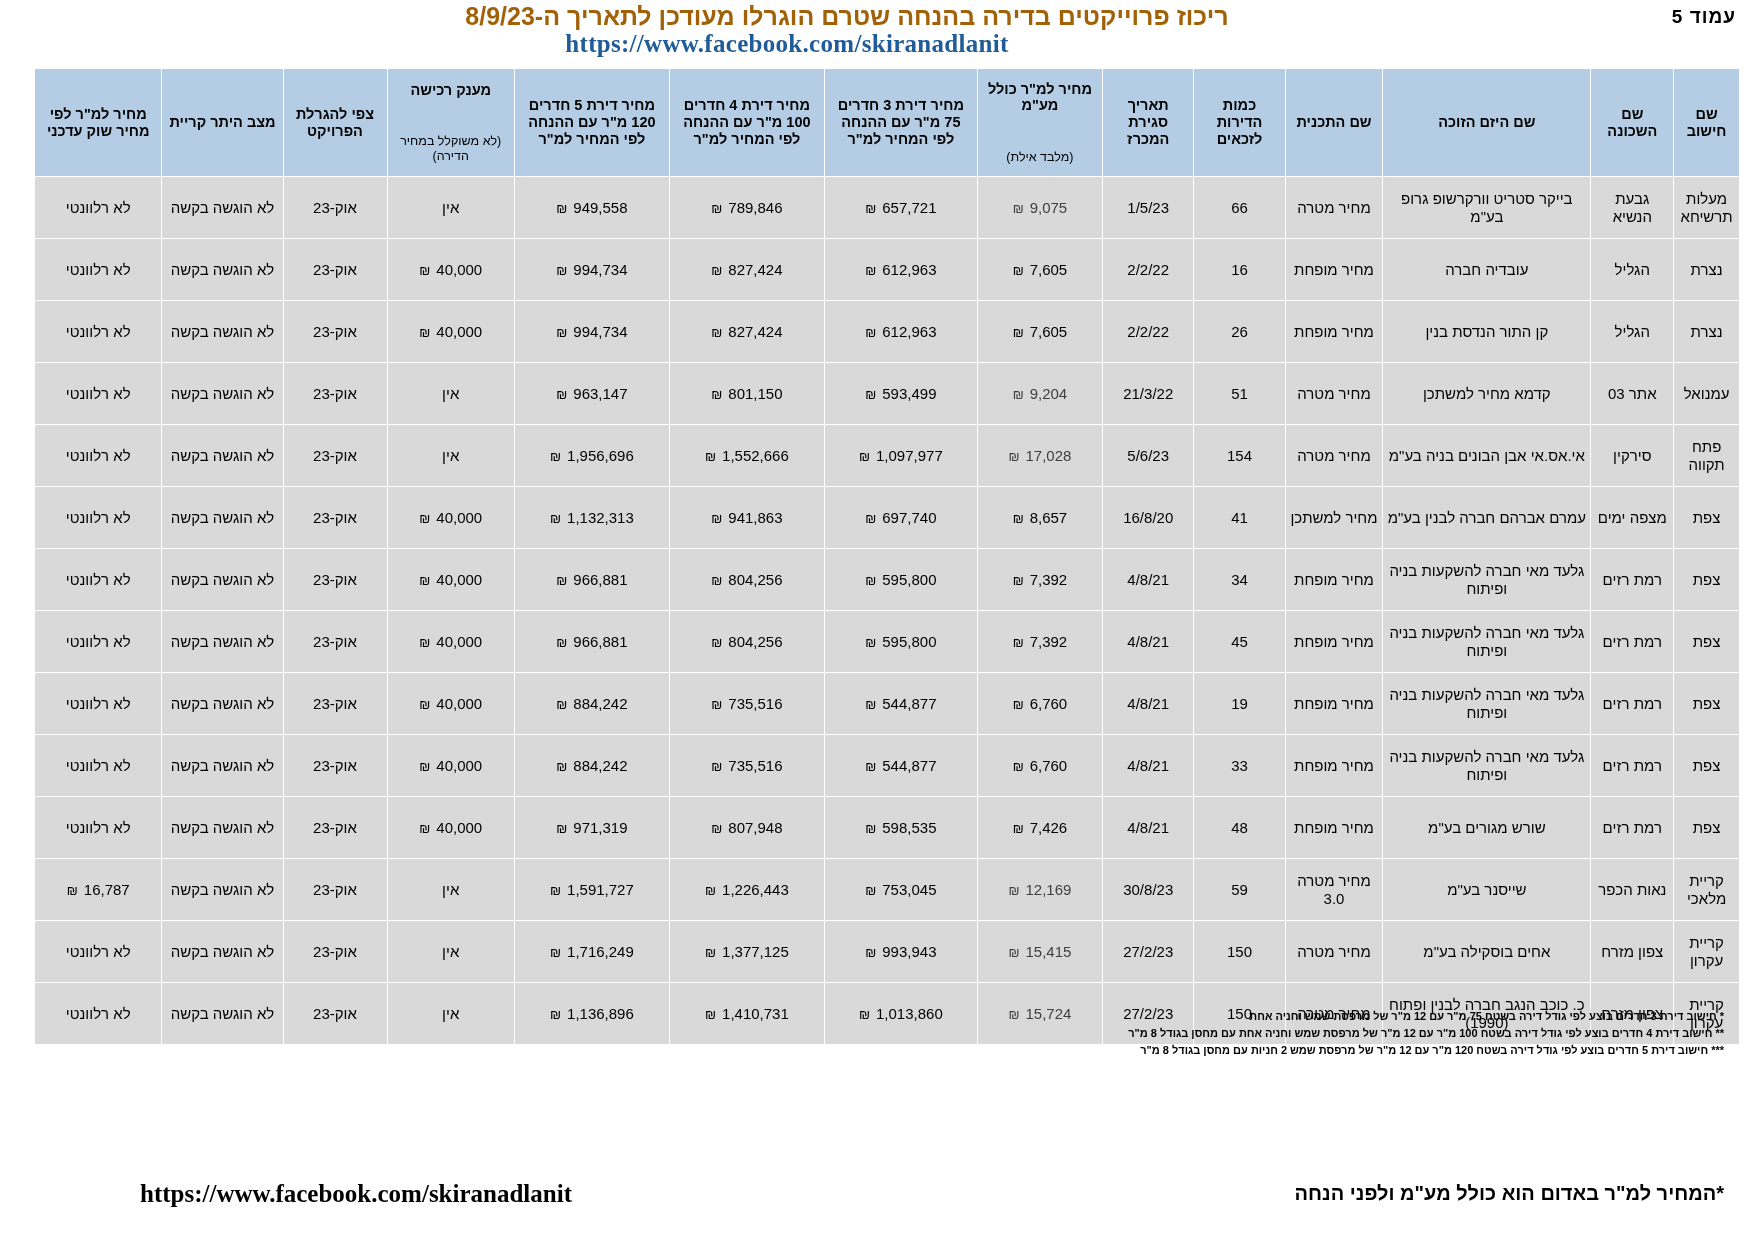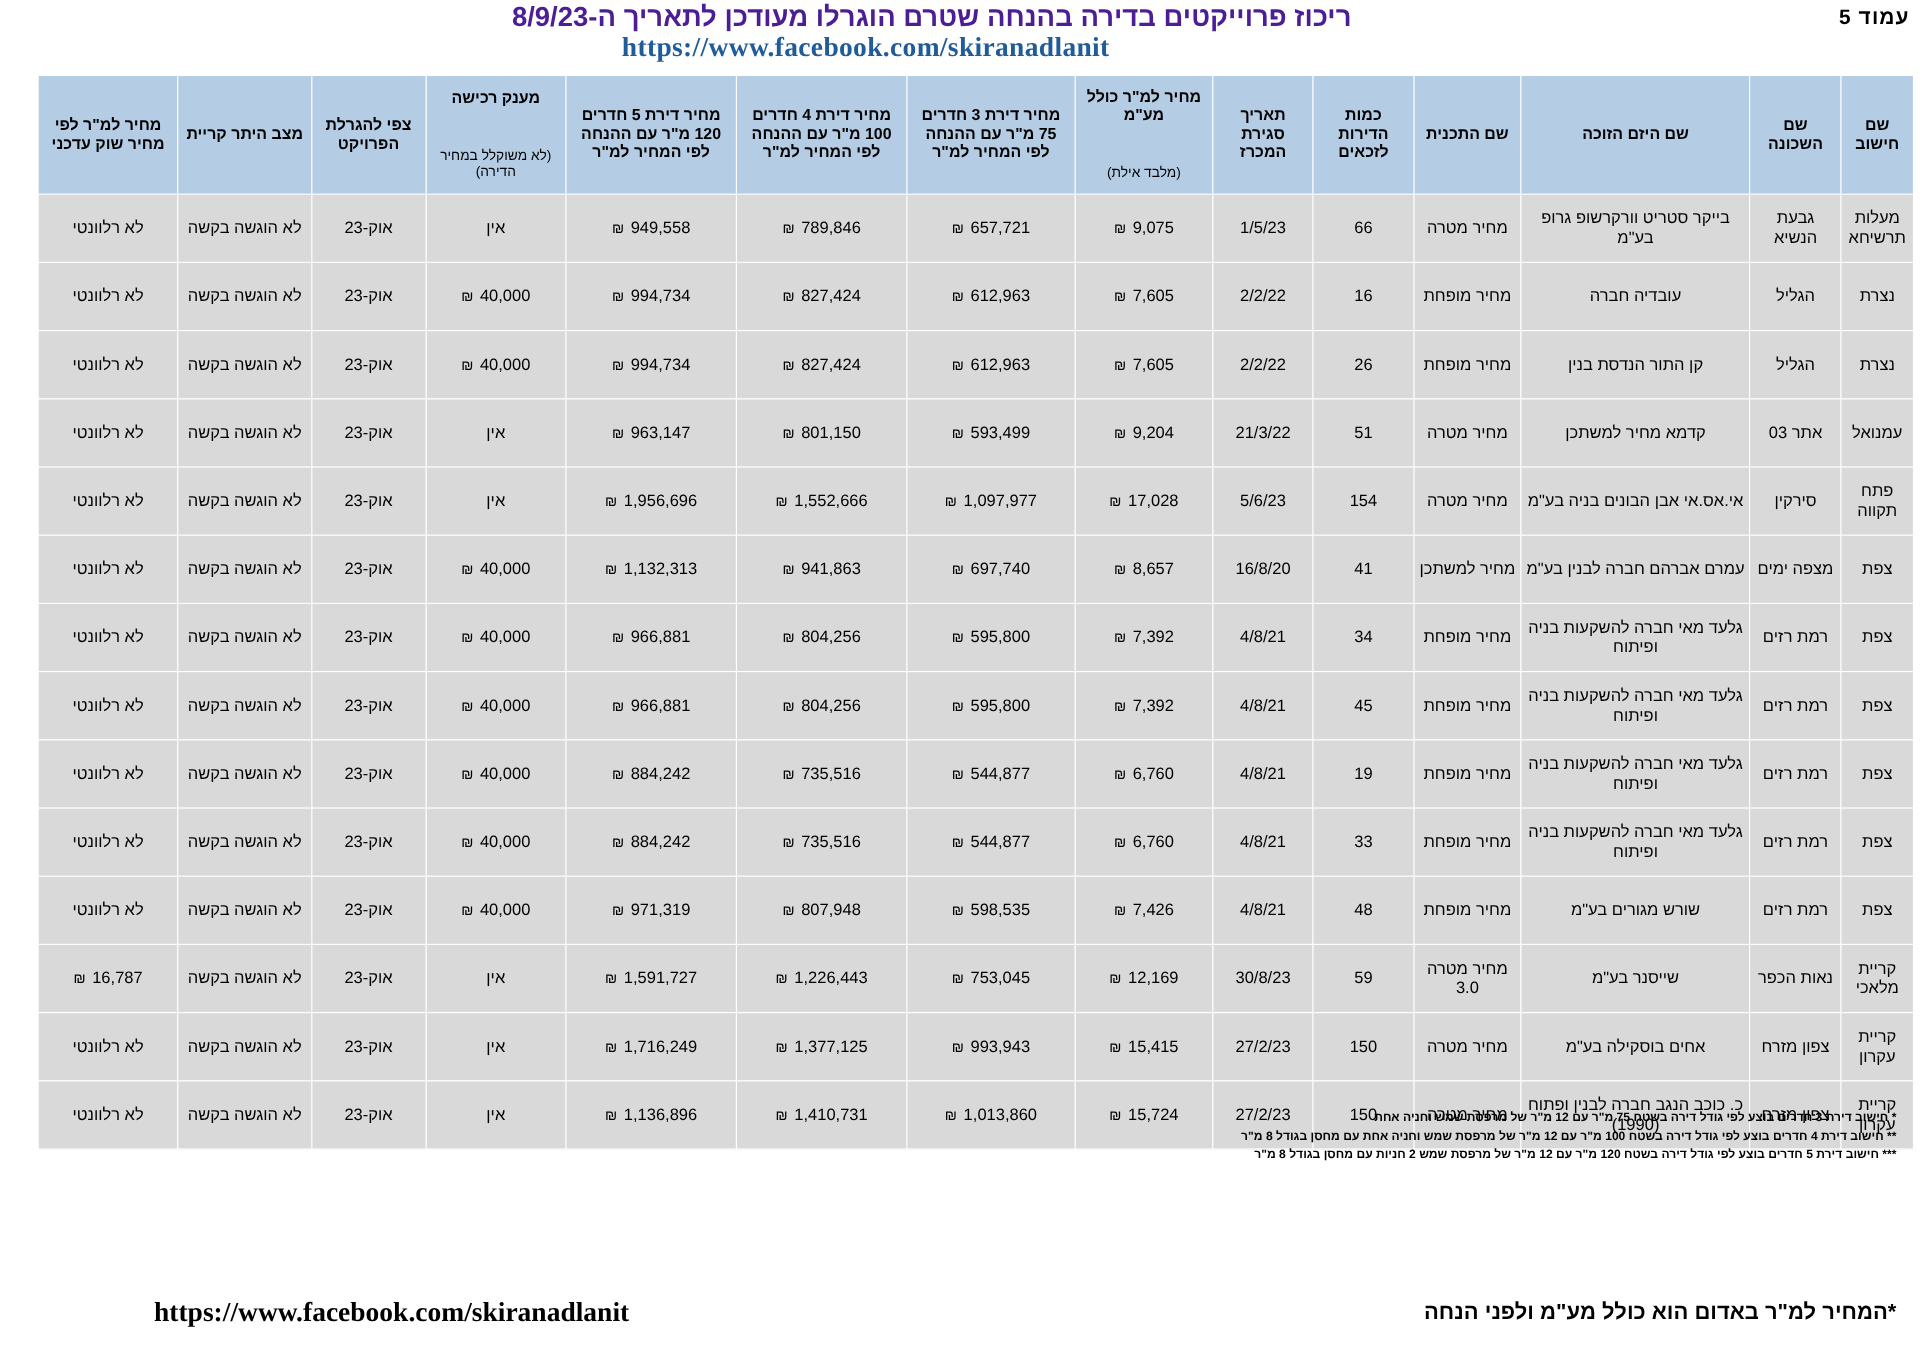--- a/index.html
+++ b/index.html
@@ -35,21 +35,21 @@
     color: #000;
     direction: rtl;
   }
   .main-title {
     position: absolute;
     left: 0; right: 0;
     top: 2px;
     text-align: center;
     font-size: 25px;
     font-weight: bold;
-    color: #4c1d95;
+    color: #a16207;
     direction: rtl;
     padding-right: 60px;
   }
   .fb-link-top {
     position: absolute;
     left: 0; right: 0;
     top: 30px;
     text-align: center;
     font-size: 25px;
     font-weight: bold;
@@ -100,21 +100,21 @@
   td.num {
     font-size: 16.5px;
     text-align: center;
     white-space: nowrap;
   }
   td.num .cur {
     font-size: 13px;
     margin-inline-start: 6px;
   }
   td.red {
-    color: #000000;
+    color: #404040;
     font-weight: normal;
   }
   td.bold-txt {
     font-weight: bold;
   }
   td.cityname {
     font-weight: bold;
     font-size: 15.5px;
     margin-top: 18px;
   }

